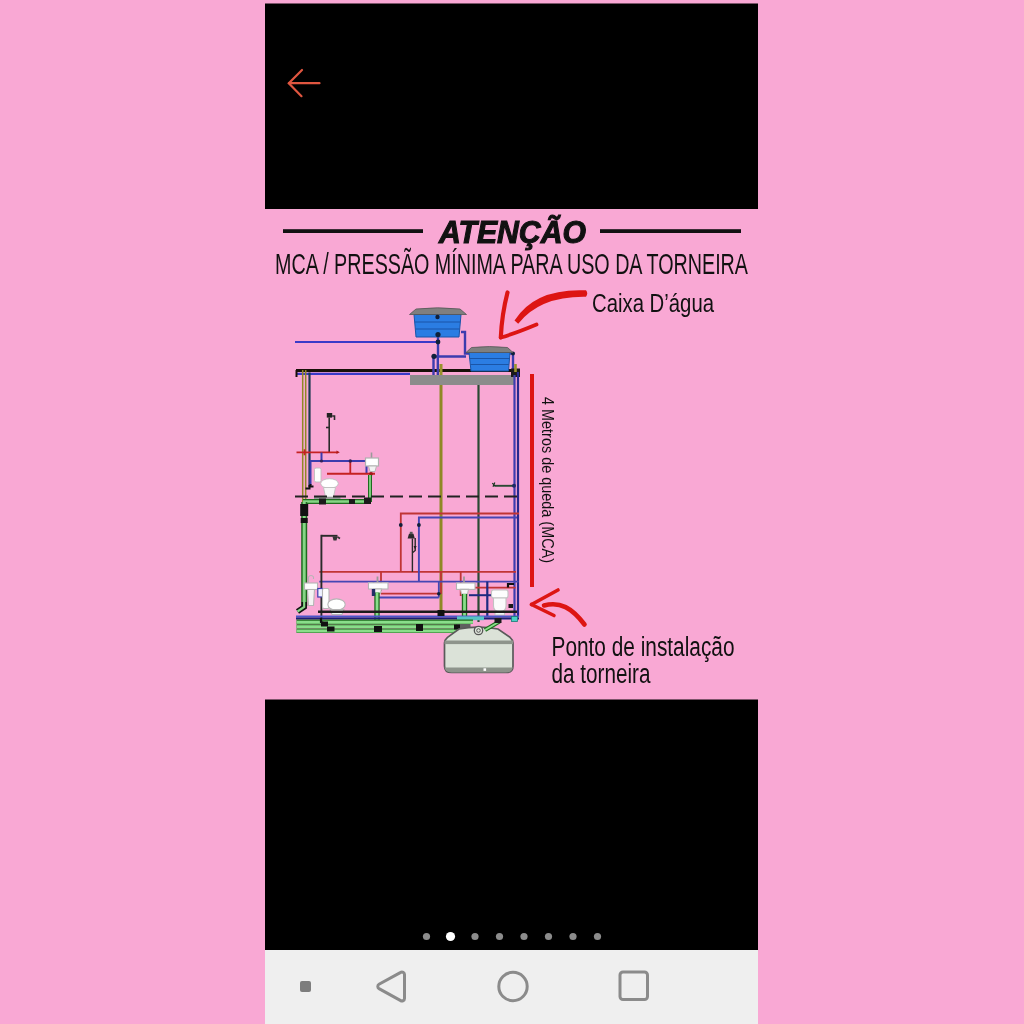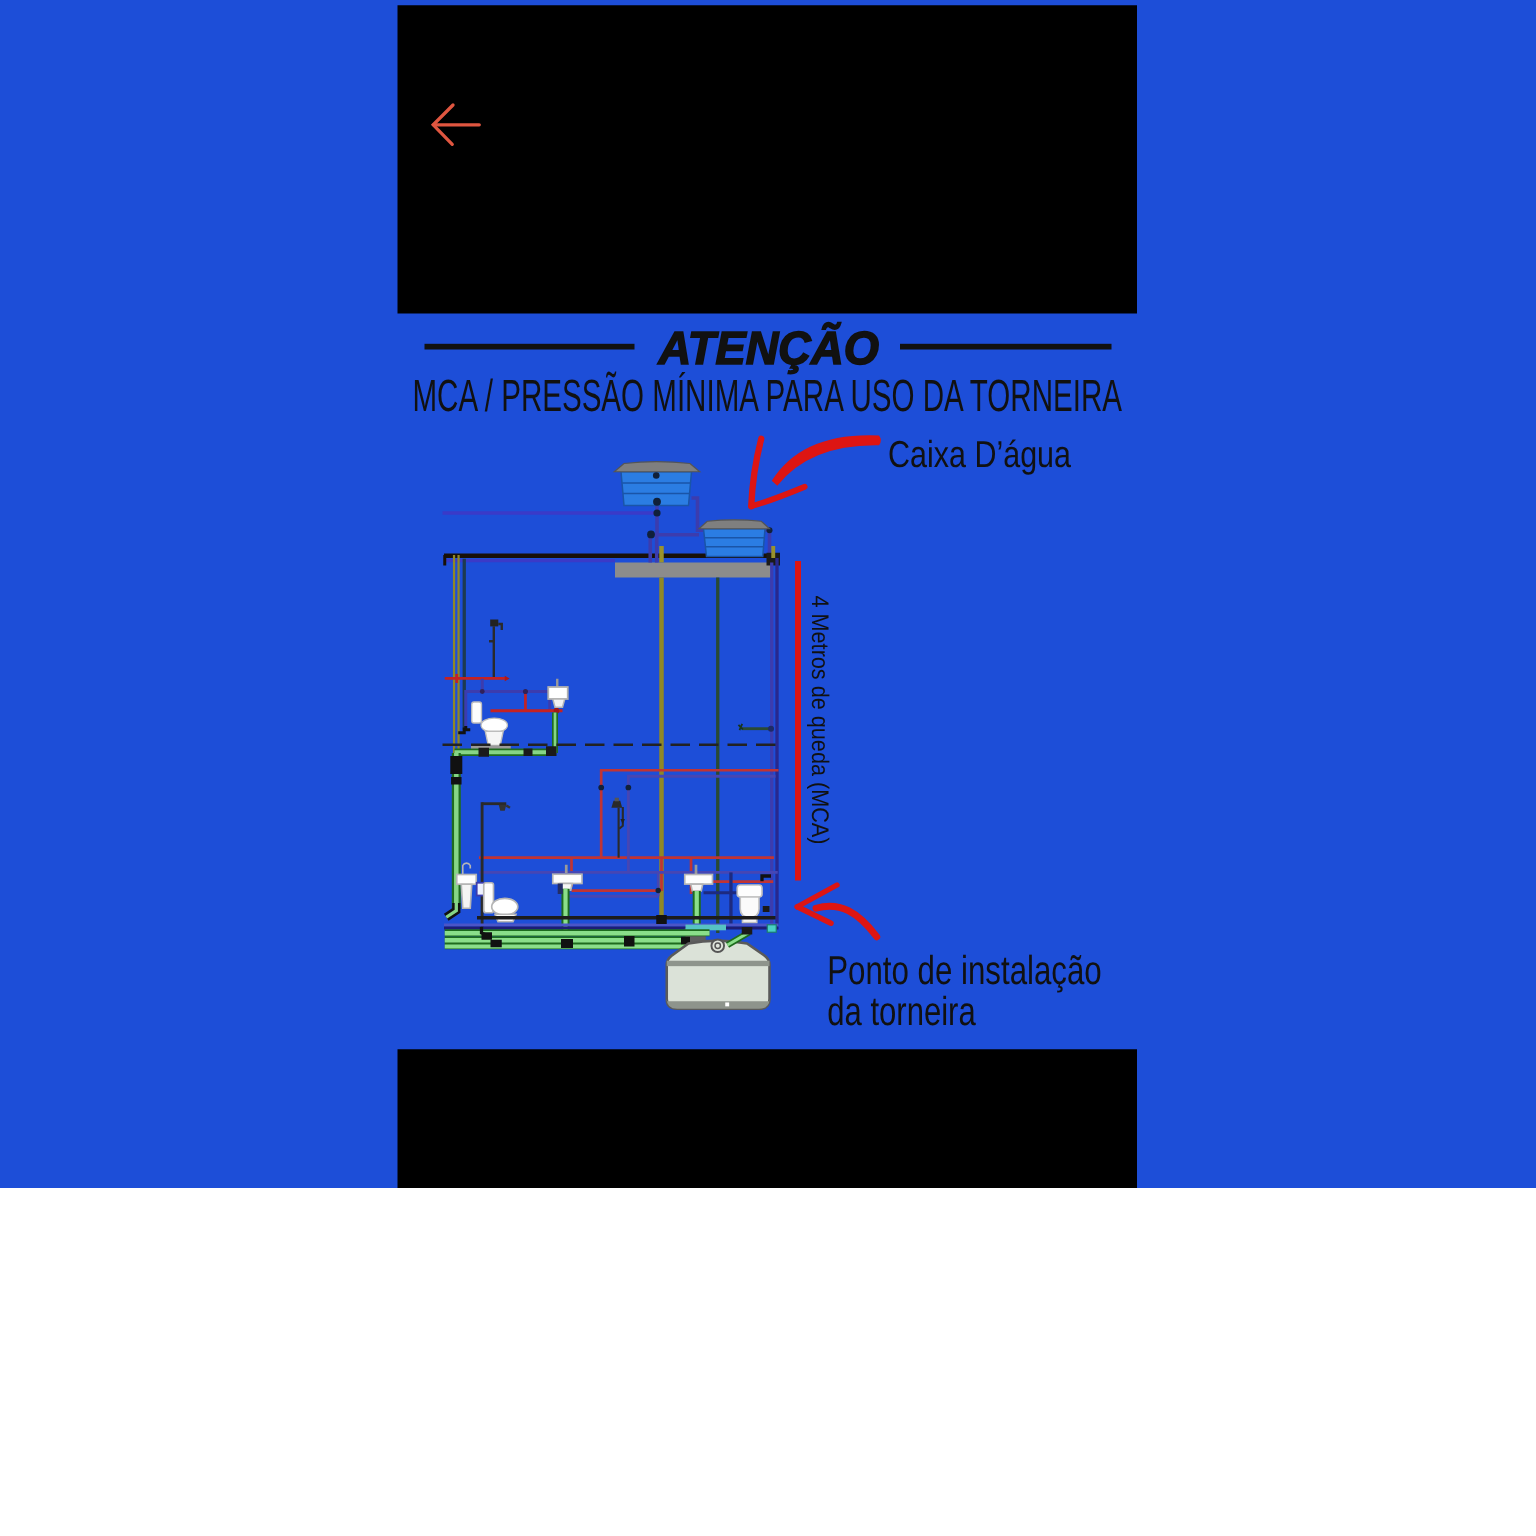--- a/index.html
+++ b/index.html
@@ -1,16 +1,16 @@
 <!DOCTYPE html>
 <html><head>
 <meta charset="utf-8">
 <style>
 html,body{margin:0;padding:0;background:#fff;}
-#page{position:relative;width:1024px;height:792px;overflow:hidden;background:#1d4ed8;font-family:"Liberation Sans",sans-serif;}
+#page{position:relative;width:1024px;height:1024px;overflow:hidden;background:#f9a8d4;font-family:"Liberation Sans",sans-serif;}
 svg{position:absolute;left:0;top:0;}
 </style>
 </head>
 <body>
 <div id="page">
 <svg width="1024" height="1024" viewBox="0 0 1024 1024">
 
   <rect x="265" y="3.5" width="493" height="205.5" fill="#000"></rect>
   <rect x="265" y="699.5" width="493" height="250.5" fill="#000"></rect>
   <rect x="265" y="950" width="493" height="74" fill="#efefef"></rect>

